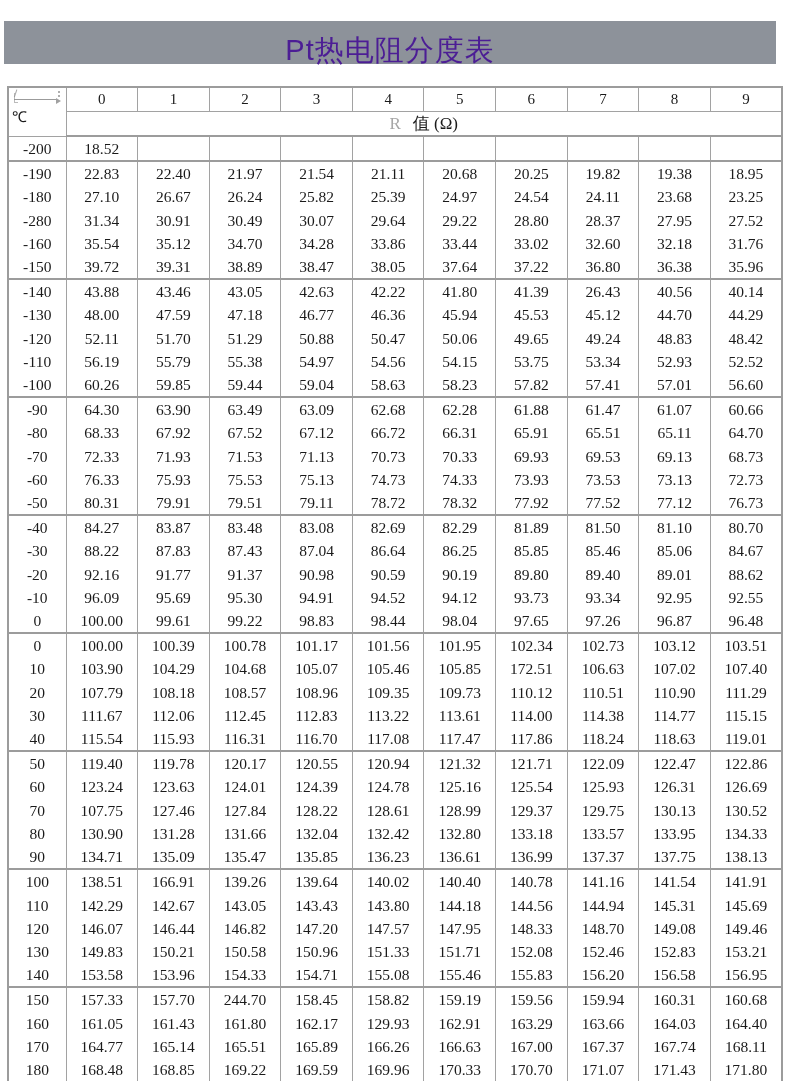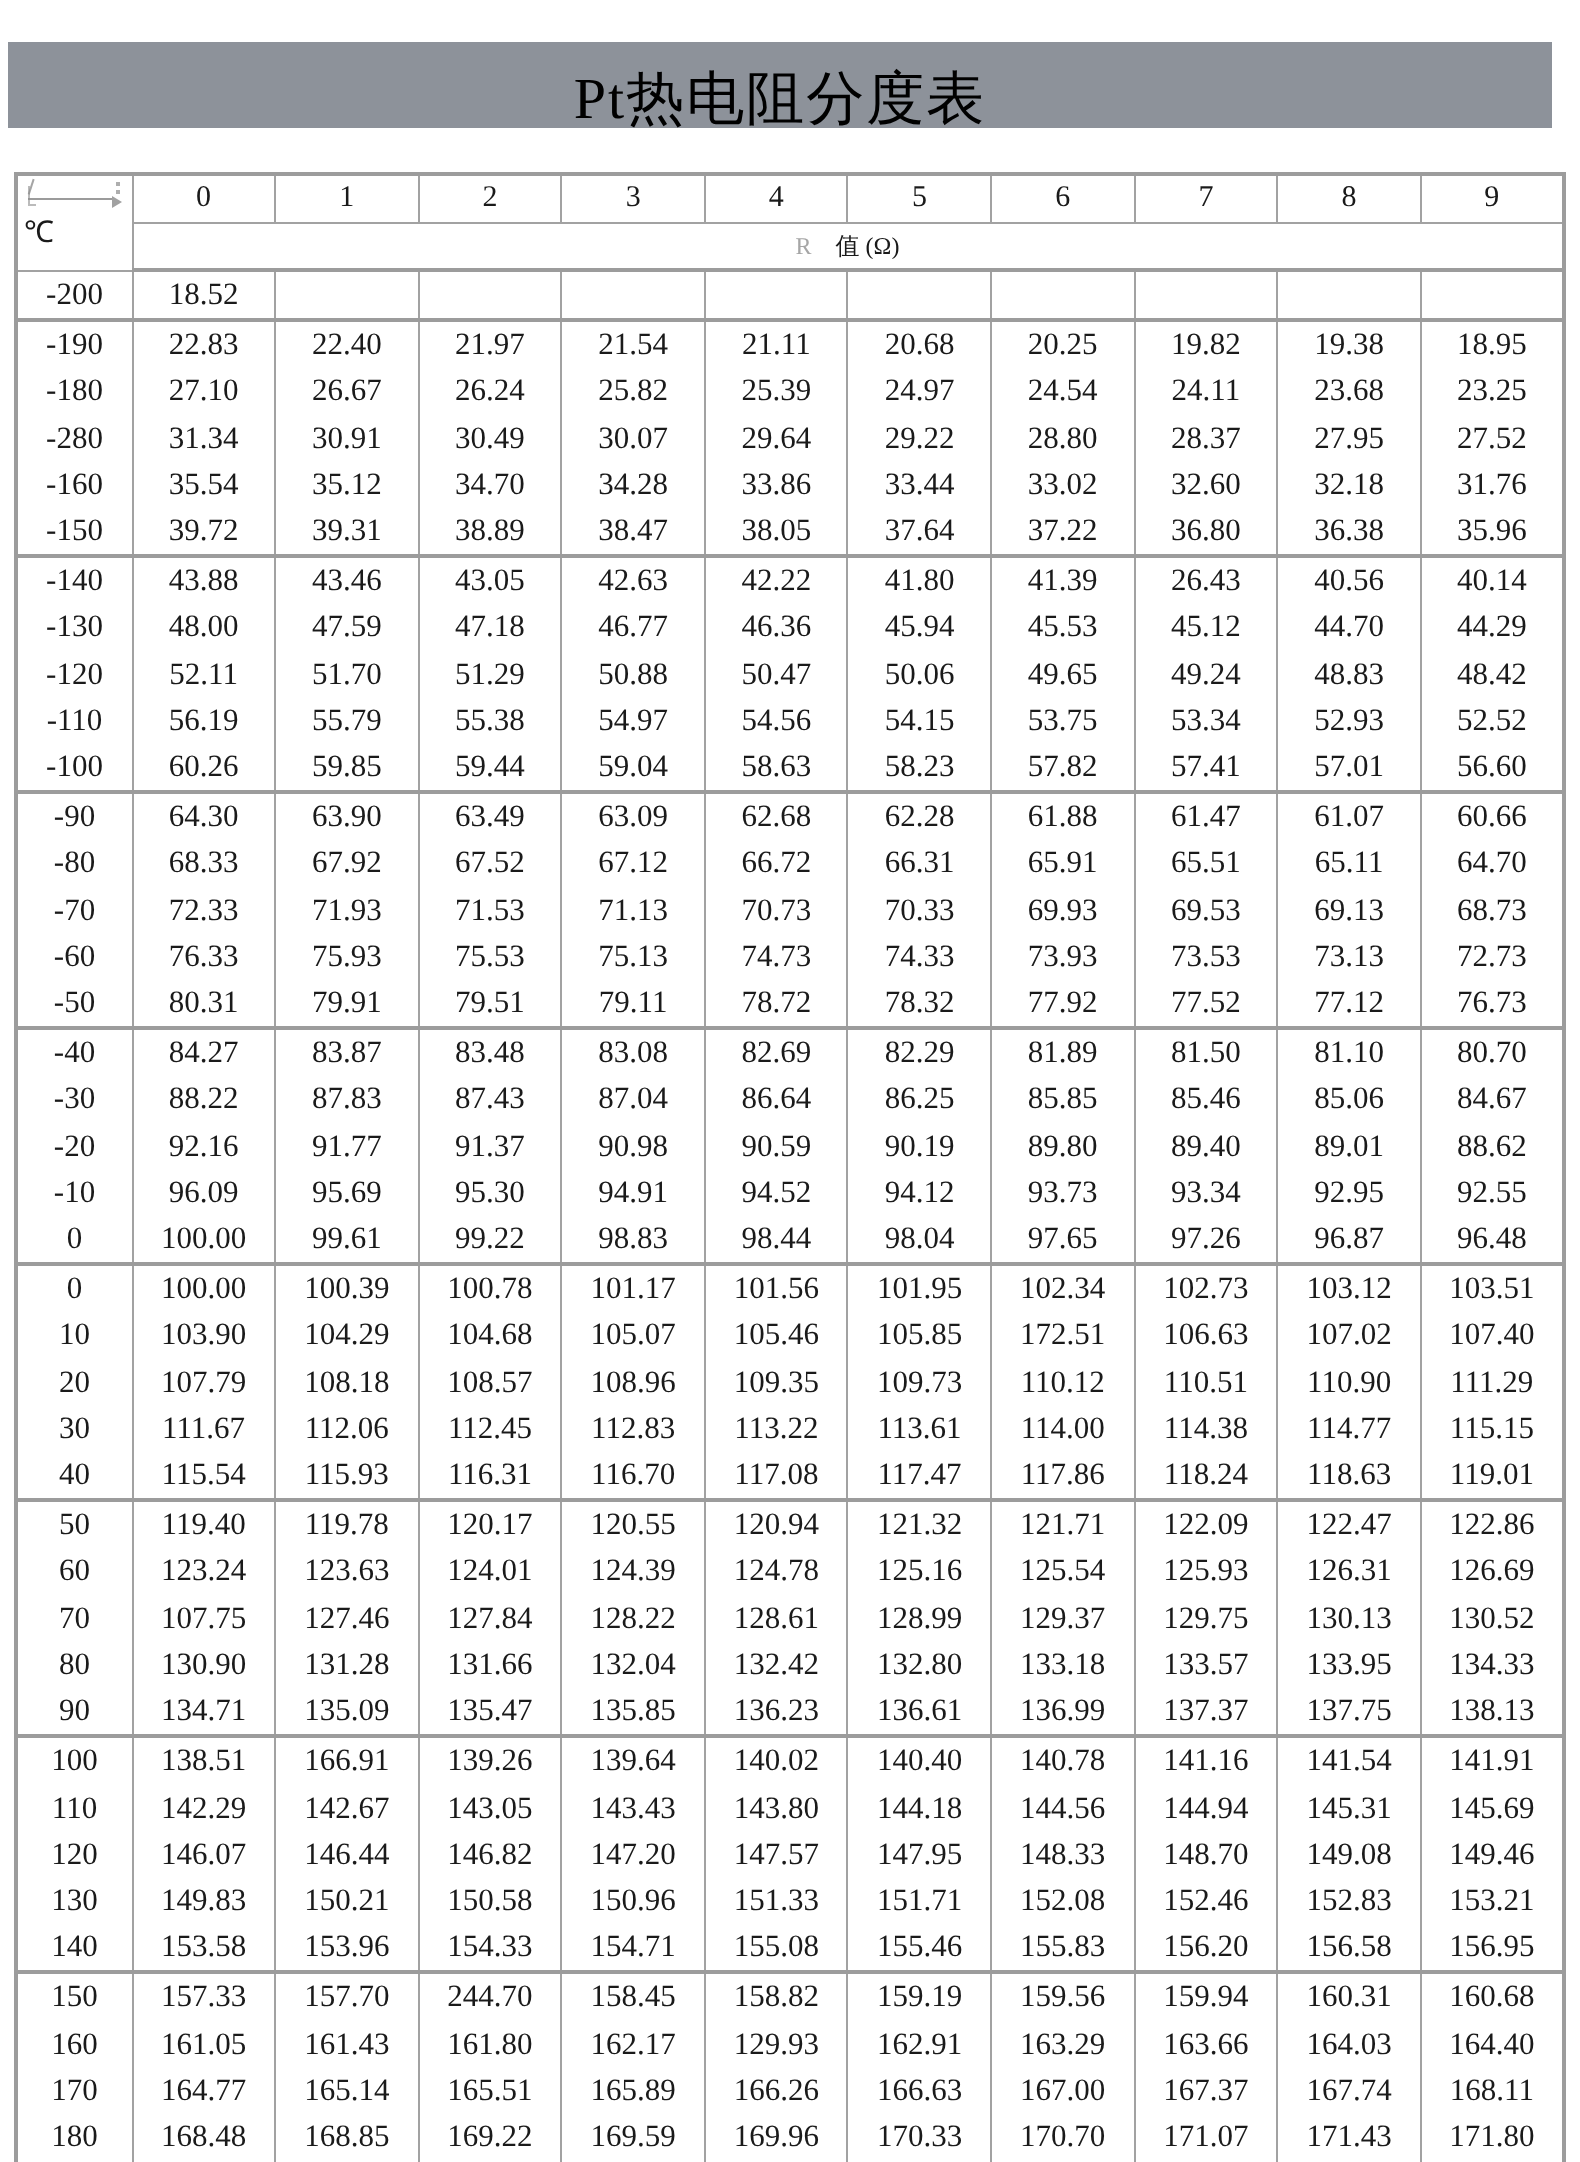--- a/index.html
+++ b/index.html
@@ -7,39 +7,39 @@
     width:790px;height:1081px;overflow:hidden;background:#ffffff;
     font-family:"Liberation Serif", serif;
   }
   
   .title-bar{
     margin:21px 14px 0 4px;width:772px;height:43px;
     background:#8d929a;
     display:flex;align-items:center;justify-content:center;
   }
   .title-bar .title-text{
-    color:#000000;font-family:Liberation Serif, serif;
+    color:#4c1d95;font-family:Liberation Sans, sans-serif;
     font-size:29px;letter-spacing:1px;line-height:1;margin-top:16px;
   }
   
   .table-wrap{margin:22px 7px 0 7px;}
   table{
     border-collapse:collapse;table-layout:fixed;width:776px;
     border:2px solid #9c9c9c;
     color:#1a1a1a;
   }
   th,td{
     border-left:1.5px solid #a2a2a2;
     text-align:center;vertical-align:middle;
     font-weight:normal;padding:0;
     font-size:15.5px;
     overflow:hidden;white-space:nowrap;
   }
   thead tr.cols th{height:23px;border-bottom:1.5px solid #a2a2a2;font-size:15px;}
-  thead tr.span th{height:22px;border-bottom:2px solid #9c9c9c;font-size:12px;}
+  thead tr.span th{height:22px;border-bottom:2px solid #9c9c9c;font-size:17px;}
   tbody td{height:23.2px;line-height:23.2px;border-top:0;border-bottom:0;}
   tbody tr.group-start td{border-top:2px solid #9c9c9c;}
   
   th.corner{
     text-align:left;vertical-align:top;padding:2px 2px 0 3px;
     border-bottom:2px solid #9c9c9c;
   }
   .strokes{position:relative;height:15px;width:52px;}
   .strokes .s1{position:absolute;left:3px;top:0;width:4px;height:8px;
     border-left:1.2px solid #8f8f8f;transform:rotate(18deg);opacity:.8;}

